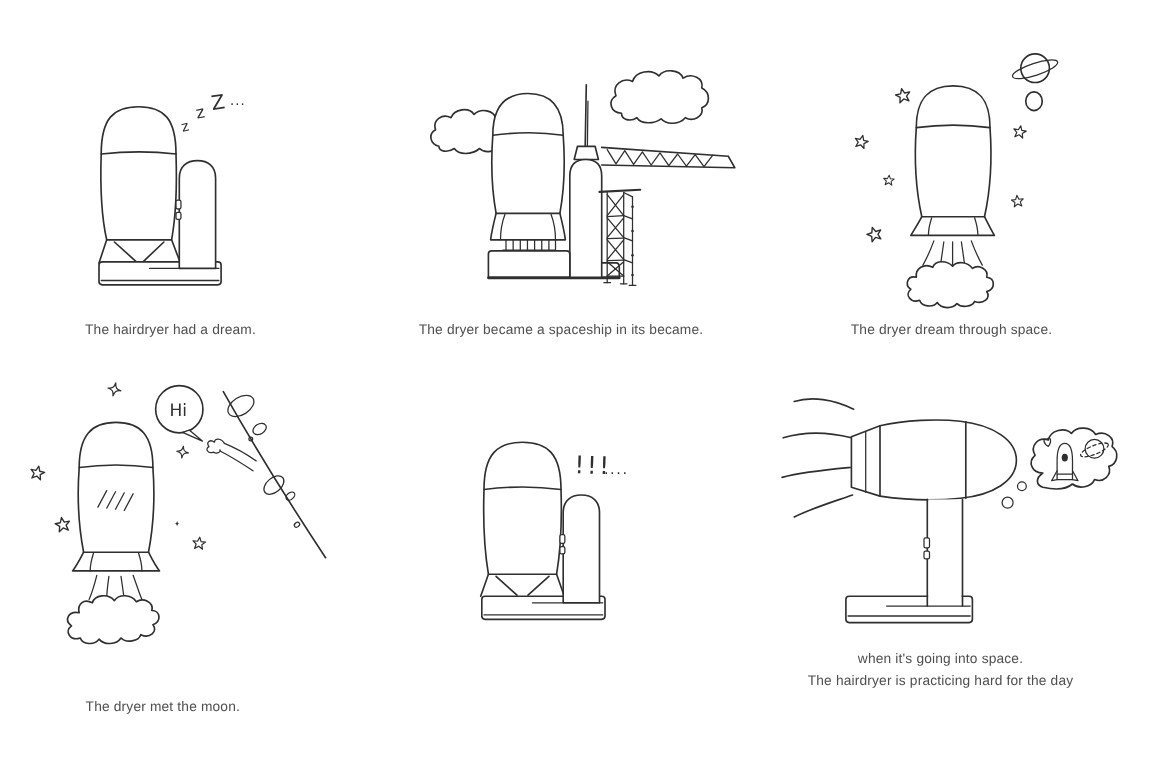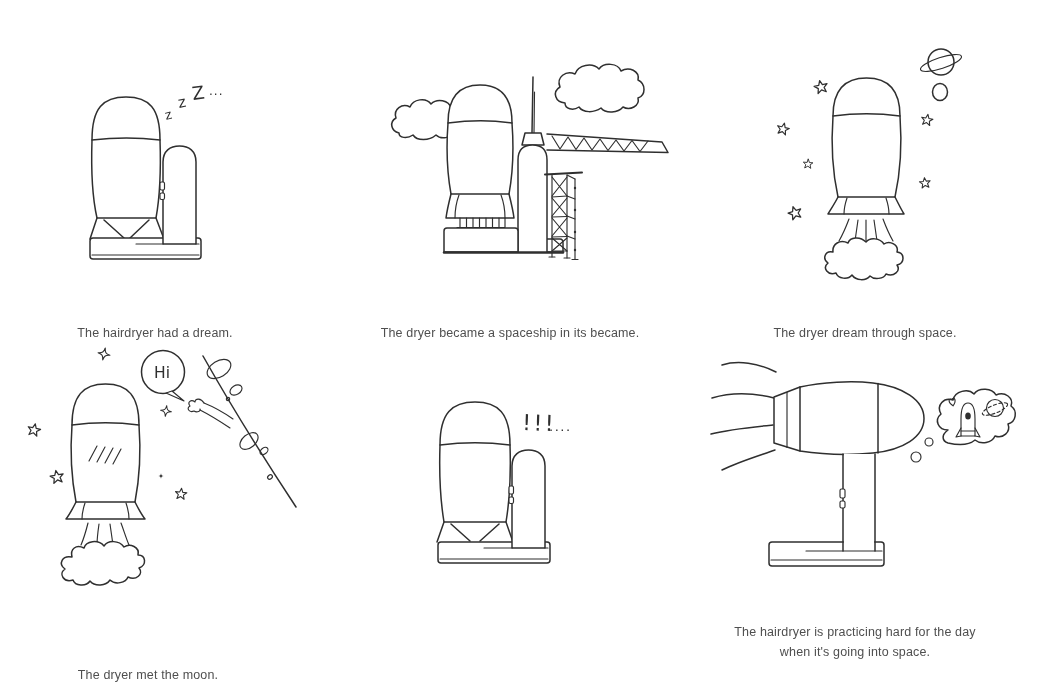--- a/index.html
+++ b/index.html
@@ -1,21 +1,21 @@
 <!DOCTYPE html>
 <html style="--bg: #ffffff; --line: #2f2f2f; --cap: #4f4f4f;"><head>
 <meta charset="utf-8">
 <style>
   html,body{margin:0;padding:0;background:#fff;}
   .board{position:relative;width:1050px;height:700px;background:var(--bg,#fff);overflow:hidden;
          font-family:"Liberation Sans",sans-serif;}
   .panel-svg{position:absolute;}
   .caption{position:absolute;transform:translateX(-50%);white-space:nowrap;text-align:center;
            font-size:12.5px;line-height:20px;letter-spacing:.15px;color:var(--cap,#4f4f4f);
-           font-family:"Liberation Sans",sans-serif;margin-top:33px;}
+           font-family:"Liberation Sans",sans-serif;}
   .s{stroke:var(--line,#2f2f2f);fill:none;stroke-width:1.5;stroke-linecap:round;stroke-linejoin:round;}
   .thin{stroke-width:1.15;}
   .thick{stroke-width:2.5;}
   .wf{fill:#ffffff;}
   .ink{fill:var(--line,#2f2f2f);stroke:none;}
   svg text{font-family:"DejaVu Sans",sans-serif;fill:var(--line,#2f2f2f);stroke:none;}
 </style>
 </head>
 <body>
 
@@ -202,17 +202,17 @@
         <ellipse class="ink" cx="968" cy="416" rx="2.8" ry="3.6"></ellipse>
       </g>
       <path class="s thin" transform="rotate(-15 952 402)" d="M 952 406 C 948 402 949 397 952.5 399.5 C 956 397 957 402 952 406 Z"></path>
       <g>
         <circle class="s thin" cx="995" cy="408" r="8.5"></circle>
         <ellipse class="s thin" cx="995" cy="409" rx="13.5" ry="4" transform="rotate(-22 995 409)" stroke-dasharray="3 2.5"></ellipse>
       </g>
     </g>
   </svg>
   <div class="caption" style="left:855px;top:589px">
+    <div>when it's going into space.</div>
     <div>The hairdryer is practicing hard for the day</div>
-    <div>when it's going into space.</div>
   </div>
 
 </div>
 
 </body></html>

